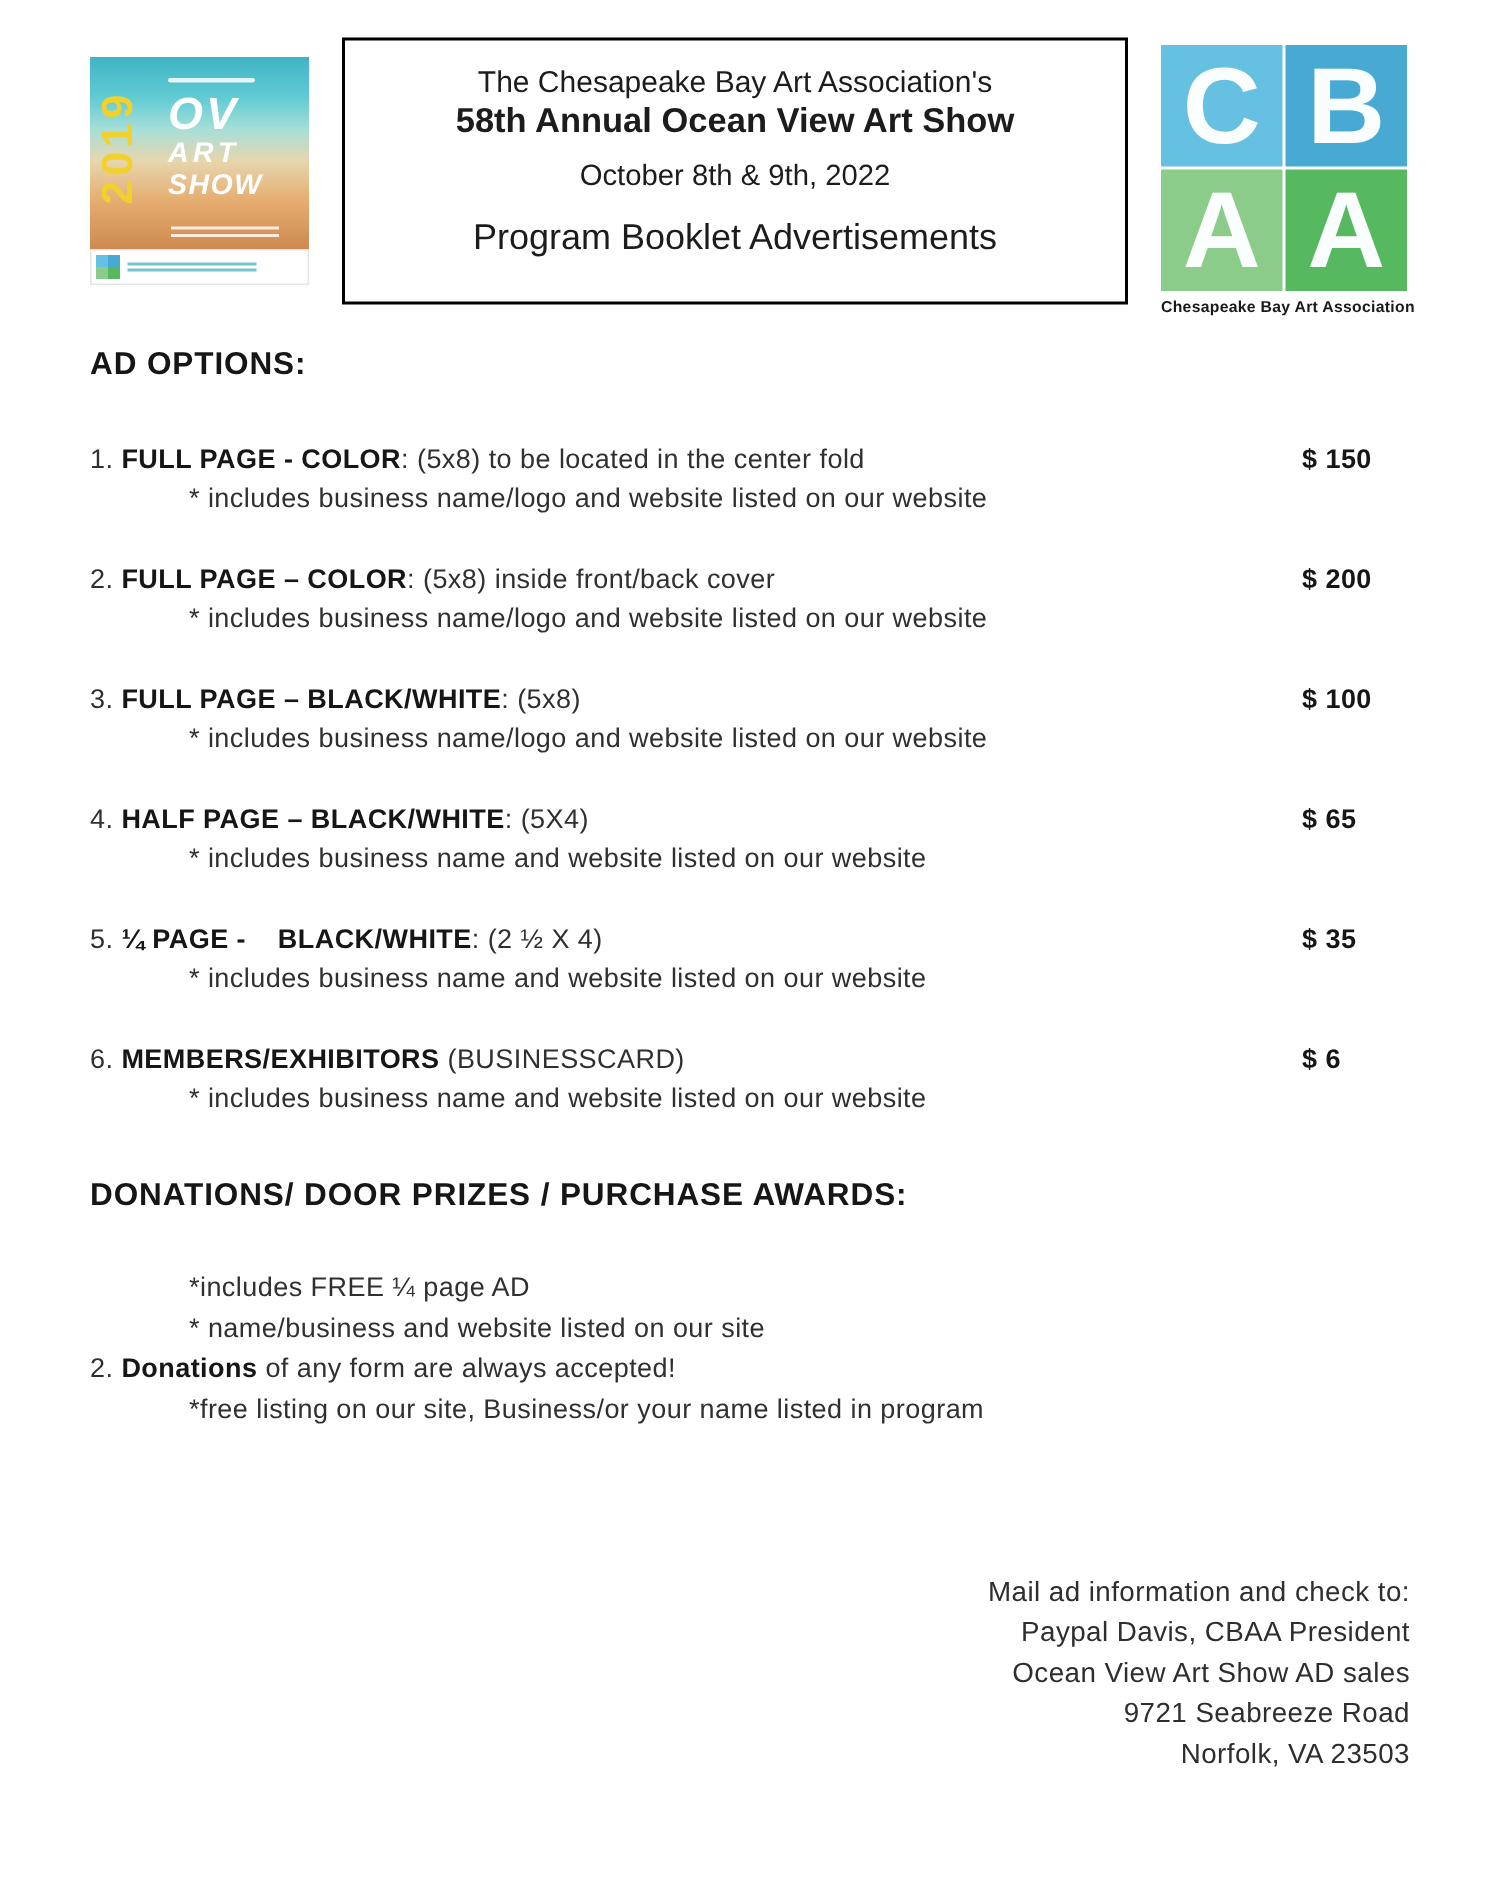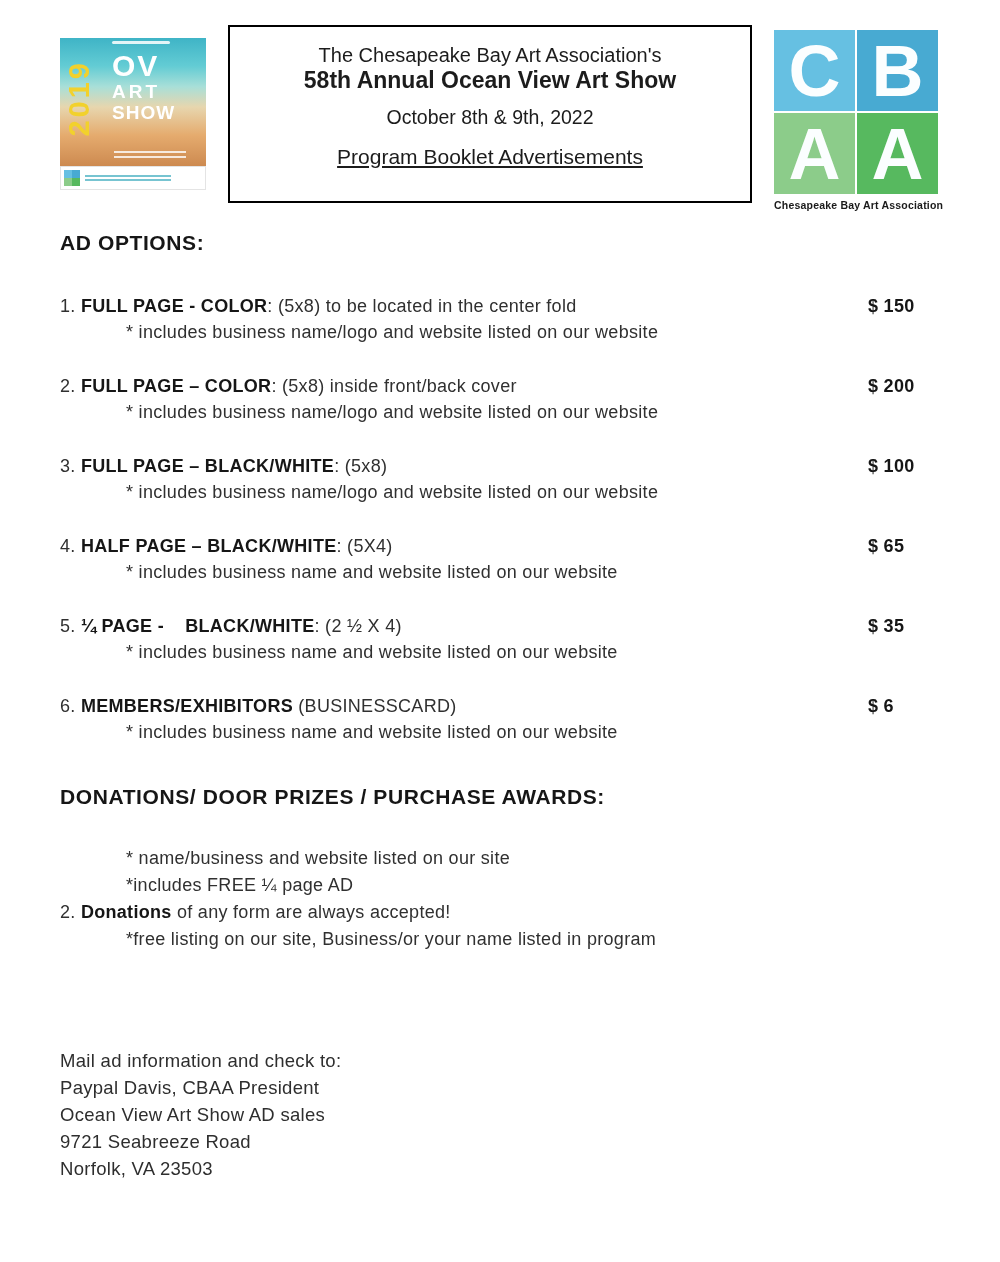--- a/index.html
+++ b/index.html
@@ -21,21 +21,21 @@
   .poster-photo {
     width:146px; height:128px; position:relative; overflow:hidden;
     background:linear-gradient(to bottom,
       #3fb4c6 0%, #63ccd4 22%, #a8dfd8 38%, #e7d6ae 54%, #e5ab6e 76%, #cd8a50 100%);
   }
   .poster-year {
     position:absolute; left:3px; top:22px;
     writing-mode:vertical-rl; transform:rotate(180deg);
     color:#f2d12c; font-weight:bold; font-size:29px; letter-spacing:3px;
   }
-  .poster-right { position:absolute; left:52px; top:3px; color:#ffffff; }
+  .poster-right { position:absolute; left:52px; top:14px; color:#ffffff;font-style:italic; }
   .poster-wave { width:58px; height:3px; background:rgba(255,255,255,.85); border-radius:2px; margin-bottom:7px; }
   .poster-ov   { font-weight:bold; font-size:30px; line-height:30px; letter-spacing:2px; }
   .poster-art  { font-weight:bold; font-size:19px; line-height:21px; letter-spacing:3px; }
   .poster-show { font-weight:bold; font-size:19px; line-height:21px; letter-spacing:1px; }
   .poster-tinylines { position:absolute; left:54px; bottom:8px; }
   .poster-tinylines div { width:72px; height:2px; background:rgba(255,255,255,.8); margin-top:3px; }
   .poster-strip {
     width:146px; height:24px; background:#ffffff; border:1px solid #e4e4e4;
     display:flex; align-items:center; gap:5px; padding:0 3px;
   }
@@ -44,21 +44,21 @@
   .strip-bars div { width:86px; height:2px; background:#49b0c2; margin:2px 0; opacity:.75; }
 
   
   .title-box {
     border:2px solid #000000; width:524px; min-height:178px;
     text-align:center; padding:17px 14px 12px 14px; color:#1c1c1c;
   }
   .tb-line1 { font-size:20px; }
   .tb-line2 { font-size:23px; font-weight:bold; margin-bottom:12px; }
   .tb-line3 { font-size:19.5px; margin-bottom:16px; }
-  .tb-line4 { font-size:21px;text-decoration:underline; }
+  .tb-line4 { font-size:24px; }
 
   
   .cbaa { width:166px; margin-top:5px; flex:0 0 auto; }
   .cbaa-grid {
     display:grid; grid-template-columns:81px 81px; grid-template-rows:81px 81px; gap:2px;
   }
   .cbaa-cell {
     display:flex; align-items:center; justify-content:center;
     color:#fbfeff; font-weight:bold; font-size:72px; line-height:72px;
     font-family:"Liberation Sans", sans-serif;
@@ -82,21 +82,21 @@
   .item-num { }
   .item-title { font-weight:bold; color:#161616; }
   .item-price { width:72px; font-weight:bold; color:#161616; text-align:left; white-space:nowrap; flex:0 0 auto; }
   .item-note { margin-left:66px; font-size:18px; line-height:26px; letter-spacing:.3px; white-space:pre-wrap; }
 
   .don-item { margin-bottom:0; }
   .don-item .item-main { line-height:27px; }
   .don-item .item-note { line-height:27px; }
 
   
-  .footer { margin-top:94px; }
+  .footer { margin-top:94px;text-align:right; }
   .footer-line { font-size:18.5px; line-height:27px; letter-spacing:.3px; color:#2e2e2e; }
   .footer-gap { height:27px; }
 </style>
 </head>
 <body>
 
 <div class="page">
 
   <div class="header">
 
@@ -192,22 +192,22 @@
     <div class="item-main">
       <div class="item-text"><span class="item-num">6. </span><span class="item-title">MEMBERS/EXHIBITORS</span><span> (BUSINESSCARD)</span></div>
       <div class="item-price">$ 6</div>
     </div>
     <div class="item-note">* includes business name and website listed on our website</div>
   </div>
 
   <div class="section-heading heading-don">DONATIONS/ DOOR PRIZES / PURCHASE AWARDS:</div>
 
   <div class="item don-item">
+    <div class="item-note">*includes FREE ¼ page AD</div>
     <div class="item-note">* name/business and website listed on our site</div>
-    <div class="item-note">*includes FREE ¼ page AD</div>
   </div>
 
   <div class="item don-item">
     <div class="item-main">
       <div class="item-text"><span class="item-num">2. </span><span class="item-title">Donations</span><span> of any form are always accepted!</span></div>
       <div class="item-price"></div>
     </div>
     <div class="item-note">*free listing on our site, Business/or your name listed in program</div>
   </div>
 

